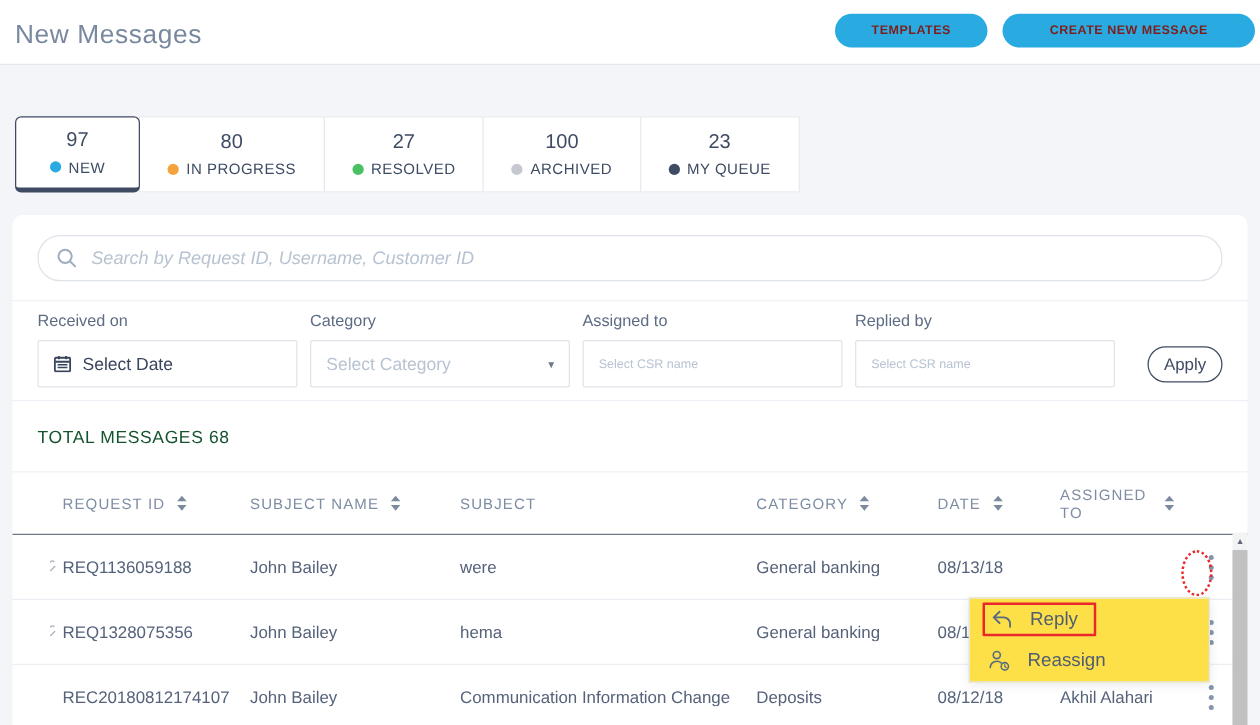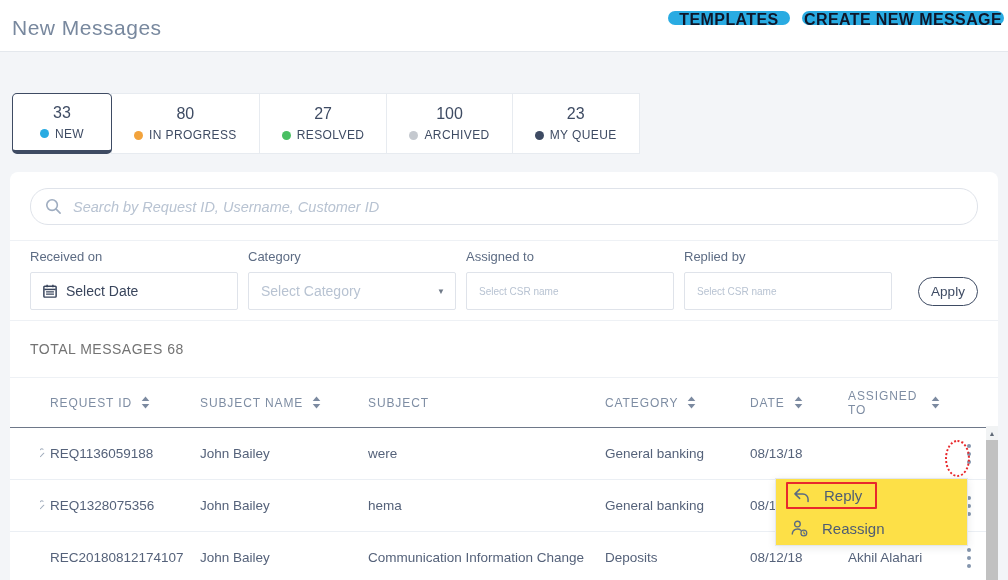--- a/index.html
+++ b/index.html
@@ -4,22 +4,22 @@
 <style>
   * { margin:0; padding:0; box-sizing:border-box; }
   html,body { width:1008px; height:580px; overflow:hidden; }
   body { font-family:"Liberation Sans", sans-serif; background:#f3f5f8; position:relative; }
 
   
   .topbar { position:absolute; top:0; left:0; width:1008px; height:52px; background:#fff;
             border-bottom:1px solid #e4e8ed; }
   .page-title { position:absolute; left:12px; top:16px; font-size:21px; font-weight:400;
                 color:#78889e; letter-spacing:.5px; }
-  .pill-btn { position:absolute; top:11px; height:14px; border:none; border-radius:14px;
-              background:#29abe2; color:#0f172a; font-family:inherit; font-size:16px; font-weight:bold;
+  .pill-btn { position:absolute; top:11px; height:27px; border:none; border-radius:14px;
+              background:#29abe2; color:#7f1d1d; font-family:inherit; font-size:10px; font-weight:bold;
               letter-spacing:.4px; cursor:pointer; }
   .btn-templates { right:218px; width:122px; }
   .btn-create { right:4px; width:202px; }
 
   
   .tabs { position:absolute; left:12px; top:93px; display:flex; align-items:stretch; height:61px; }
   .tab { background:#fff; border:1px solid #e7ebf0; margin-left:-1px; min-width:100px;
          padding:0 22px; display:flex; flex-direction:column; align-items:center;
          justify-content:center; cursor:pointer; }
   .tab.active { border:1px solid #3e4b63; border-bottom:4px solid #3e4b63; border-radius:5px;
@@ -52,21 +52,21 @@
   .select-box { color:#b8c3d2; font-size:14px; }
   .select-caret { position:absolute; right:10px; top:14px; font-size:8px; color:#6f7a88; }
   .filter-box input { border:none; outline:none; width:100%; font-family:inherit;
                       font-size:10px; color:#55627a; background:transparent; }
   .filter-box input::placeholder { color:#b8c3d2; }
   .apply-btn { margin-left:auto; margin-bottom:4px; width:60px; height:29px; border-radius:15px;
                border:1.5px solid #3e4b63; background:#fff; color:#3e4b63; font-family:inherit;
                font-size:13.5px; cursor:pointer; }
 
   .total-section { padding:20px 20px 16px; height:57px; border-bottom:1px solid #eef1f5;
-                   font-size:14px; color:#737373; letter-spacing:.5px; }
+                   font-size:14px; color:#14532d; letter-spacing:.5px; }
 
   
   .thead, .tr { display:grid; grid-template-columns:160px 168px 237px 145px 98px 92px 1fr;
                 padding-left:30px; align-items:center; }
   .thead { height:50px; border-bottom:1px solid #6e7889; }
   .th { font-size:12px; color:#7e8da3; letter-spacing:.9px; display:flex; align-items:center;
         gap:9px; cursor:pointer; }
   .th.col0 { padding-left:10px; }
   .sort { display:inline-flex; color:#7c8aa0; }
   .tr { height:52px; border-bottom:1px solid #ebeff4; }
@@ -103,21 +103,21 @@
 <body>
 
 <header class="topbar">
   <h1 class="page-title">New Messages</h1>
   <button class="pill-btn btn-templates">TEMPLATES</button>
   <button class="pill-btn btn-create">CREATE NEW MESSAGE</button>
 </header>
 
 <nav class="tabs">
     <div class="tab active">
-      <div class="tab-count">33</div>
+      <div class="tab-count">97</div>
       <div class="tab-label-row">
         <span class="tab-dot" style="background:#29abe2"></span>
         <span class="tab-label">NEW</span>
       </div>
     </div>
     <div class="tab">
       <div class="tab-count">80</div>
       <div class="tab-label-row">
         <span class="tab-dot" style="background:#f2a33c"></span>
         <span class="tab-label">IN PROGRESS</span>

